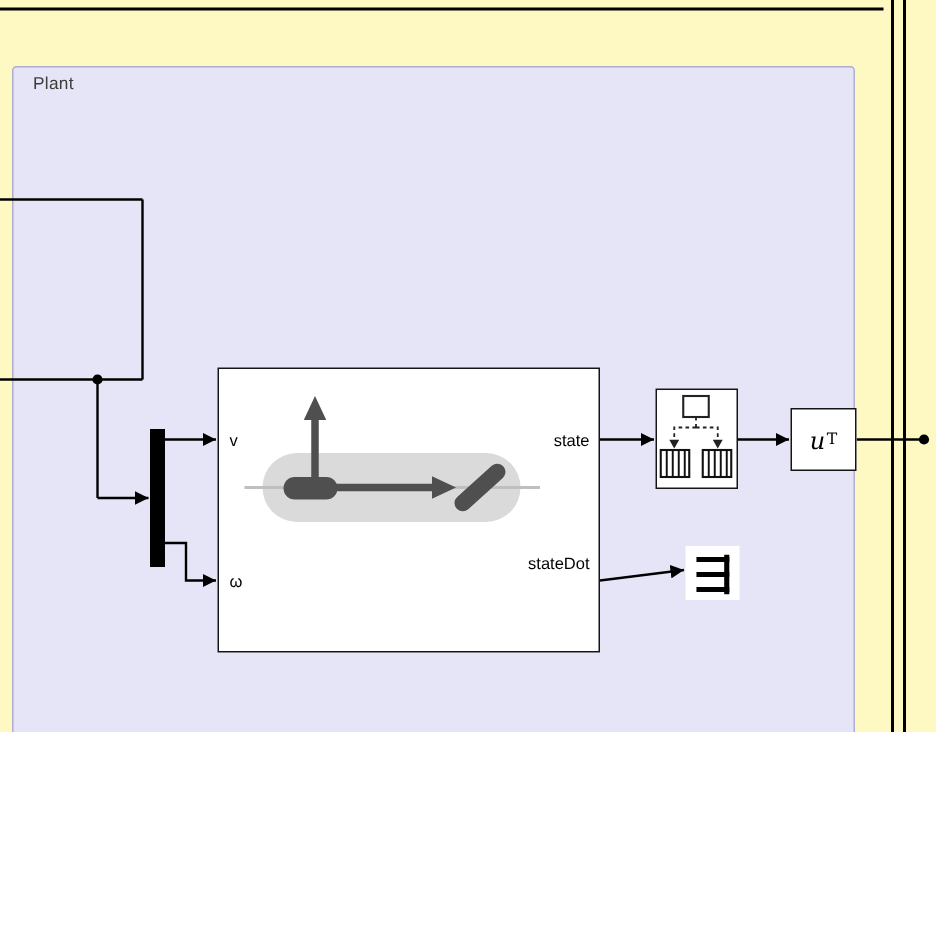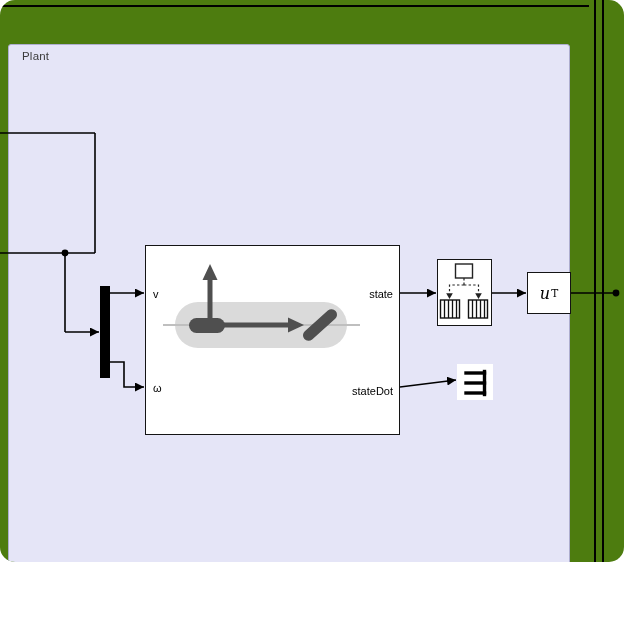--- a/index.html
+++ b/index.html
@@ -1,20 +1,20 @@
 <!DOCTYPE html>
 <html><head>
 <meta charset="utf-8">
 <style>
   * { margin:0; padding:0; box-sizing:border-box; }
   html,body { background:#ffffff; font-family:"Liberation Sans", sans-serif; }
 
   .canvas {
-    position:relative; width:624px; height:562px;
-    background:#4d7c0f; overflow:hidden;border-radius:15px;
+    position:relative; width:624px; height:488px;
+    background:#fef9c3; overflow:hidden;
   }
 
   .plant-area {
     position:absolute; left:8px; top:44px; width:562px; height:526px;
     background:#e5e5f7; border:1px solid #aeaecf; border-radius:3px;
   }
   .plant-label {
     position:absolute; left:13px; top:5px;
     font-size:11.5px; color:#3c3c3c; letter-spacing:.2px;
   }
@@ -30,21 +30,21 @@
 
   .pendulum {
     left:145px; top:245px; width:255px; height:190px;
     border:1.5px solid #141414;
   }
   .pendulum svg { position:absolute; left:0; top:0; }
   .port { position:absolute; font-size:11px; color:#000; line-height:12px; white-space:nowrap; }
   .port.in1  { left:7px;  top:42px; }
   .port.in2  { left:7px;  top:136px; }
   .port.out1 { right:6px; top:42px;  text-align:right;margin-left:19px; }
-  .port.out2 { right:6px; top:139px; text-align:left;margin-left:33px; }
+  .port.out2 { right:6px; top:124px; text-align:left;margin-left:33px; }
 
   .router {
     left:437px; top:259px; width:55px; height:67px;
     border:1.5px solid #141414;
   }
 
   .transpose {
     left:527px; top:272px; width:44px; height:42px;
     border:1.5px solid #141414;
     display:flex; align-items:center; justify-content:center;

